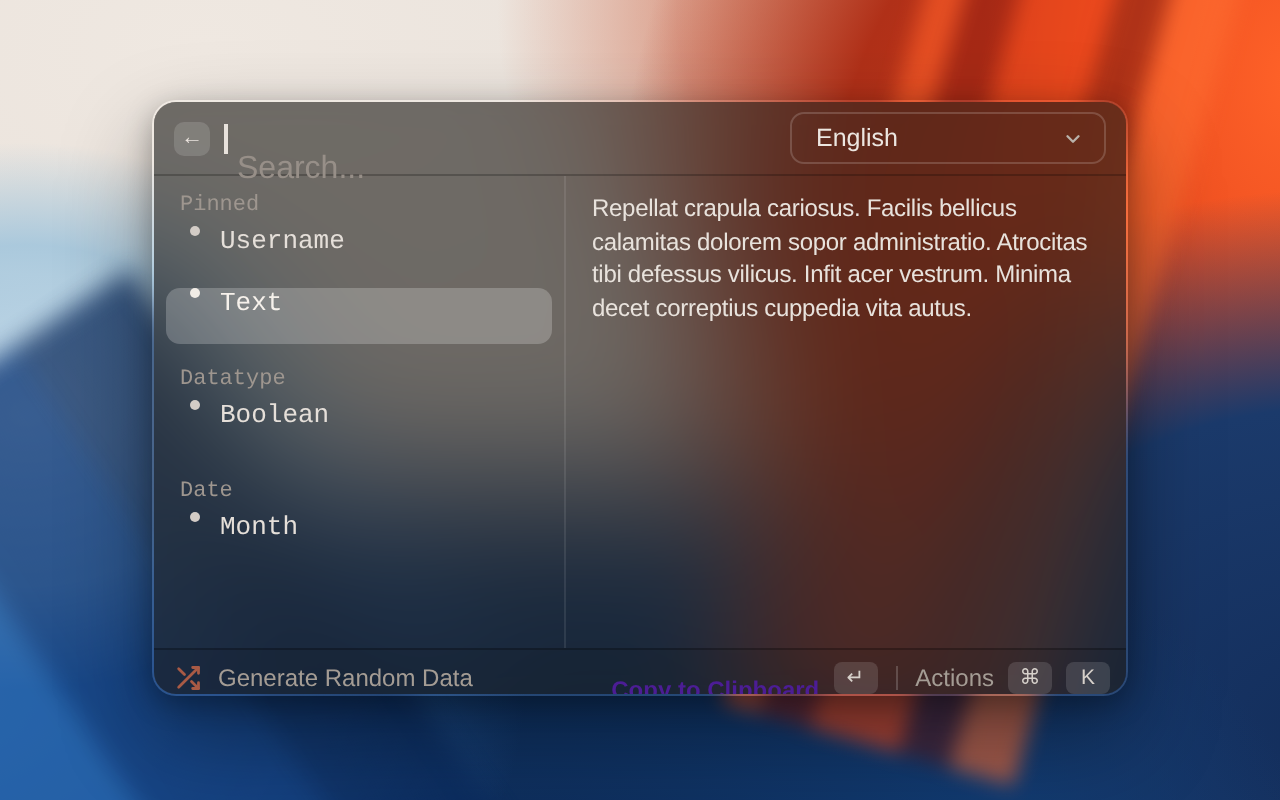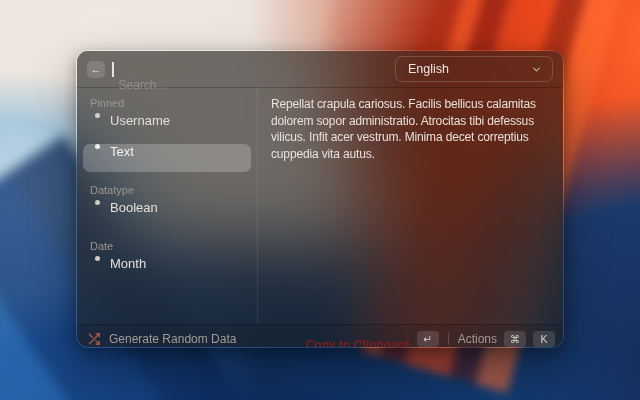--- a/index.html
+++ b/index.html
@@ -40,49 +40,49 @@
   .win-content{position:relative;display:flex;flex-direction:column;height:100%;color:#e9e3dd;}
 
   
   .win-header{height:37px;display:flex;align-items:center;padding:0 10px;flex:0 0 auto;
     border-bottom:1px solid rgba(0,0,0,.22);box-sizing:border-box;}
   .back-btn{width:18px;height:17px;border-radius:5px;background:rgba(255,255,255,.14);
     display:flex;align-items:center;justify-content:center;font-size:11px;color:#eae4de;
     flex:0 0 auto;cursor:default;}
   .caret{width:1.5px;height:15px;background:#e8e2dc;margin-left:7px;flex:0 0 auto;}
   .search-input{flex:1;margin-left:3px;background:transparent;border:none;outline:none;
-    font-family:inherit;font-size:12px;color:#ece6e0;min-width:40px;margin-top:31px;}
+    font-family:inherit;font-size:16px;color:#ece6e0;min-width:40px;margin-top:31px;}
   .search-input::placeholder{color:#978f88;}
   .lang-select{width:158px;height:26px;border:1px solid rgba(255,255,255,.17);border-radius:7px;
     display:flex;align-items:center;justify-content:space-between;padding:0 10px 0 12px;
     box-sizing:border-box;flex:0 0 auto;}
   .lang-value{font-size:12.5px;color:#ece6e0;}
 
   
   .win-body{flex:1;display:flex;min-height:0;}
-  .sidebar{width:181px;flex:0 0 auto;border-right:1px solid rgba(255,255,255,.09);
-    box-sizing:border-box;padding:0 6px;overflow:hidden;}
+  .sidebar{width:206px;flex:0 0 auto;border-right:1px solid rgba(255,255,255,.09);
+    box-sizing:border-box;padding:0 6px;overflow:hidden;font-family:Liberation Mono, monospace;}
   .side-label{font-size:11px;color:#9e968f;padding-left:7px;line-height:13px;margin-top:12px;}
   .side-label.first{margin-top:9px;}
   .side-row{height:28px;margin-top:3px;display:flex;align-items:flex-start;border-radius:7px;
     padding-left:12px;box-sizing:border-box;font-size:13px;color:#e5dfd9;cursor:default;}
   .side-row .dot{width:5px;height:5px;border-radius:50%;background:#d3ccc6;margin-right:10px;flex:0 0 auto;}
   .side-row.selected{background:var(--selection,rgba(255,255,255,.22));color:#f6f1eb;padding-left:12px;}
   .side-row.selected .dot{background:#f1ece6;}
   .main-pane{flex:1;padding:8px 8px 0 13px;min-width:0;}
   .main-text{font-size:12px;line-height:16.5px;letter-spacing:-.15px;color:#e8e2dc;
     max-width:282px;}
 
   
   .win-footer{flex:0 0 auto;height:23px;display:flex;align-items:center;padding:6px 8px 0 10px;
     border-top:1px solid rgba(0,0,0,.24);box-sizing:border-box;background:rgba(0,0,0,.07);}
   .shuffle{flex:0 0 auto;margin-right:8px;display:flex;}
   .gen-label{font-size:12px;color:#a49c94;}
   .foot-right{margin-left:auto;display:flex;align-items:center;gap:7px;}
-  .copy-label{font-size:12px;font-weight:700;color:#7f1d1d;margin-top:12px;}
+  .copy-label{font-size:12px;font-weight:700;color:#4c1d95;margin-top:12px;}
   .key-badge{min-width:12px;height:16px;padding:0 5px;border-radius:4px;
     background:rgba(255,255,255,.13);color:#d6d0ca;font-size:10.5px;
     display:flex;align-items:center;justify-content:center;}
   .vdiv{width:1px;height:12px;background:rgba(255,255,255,.18);margin:0 2px;}
   .actions-label{font-size:12px;color:#a49c94;}
 </style>
 </head>
 <body>
 
 <div class="stage">

